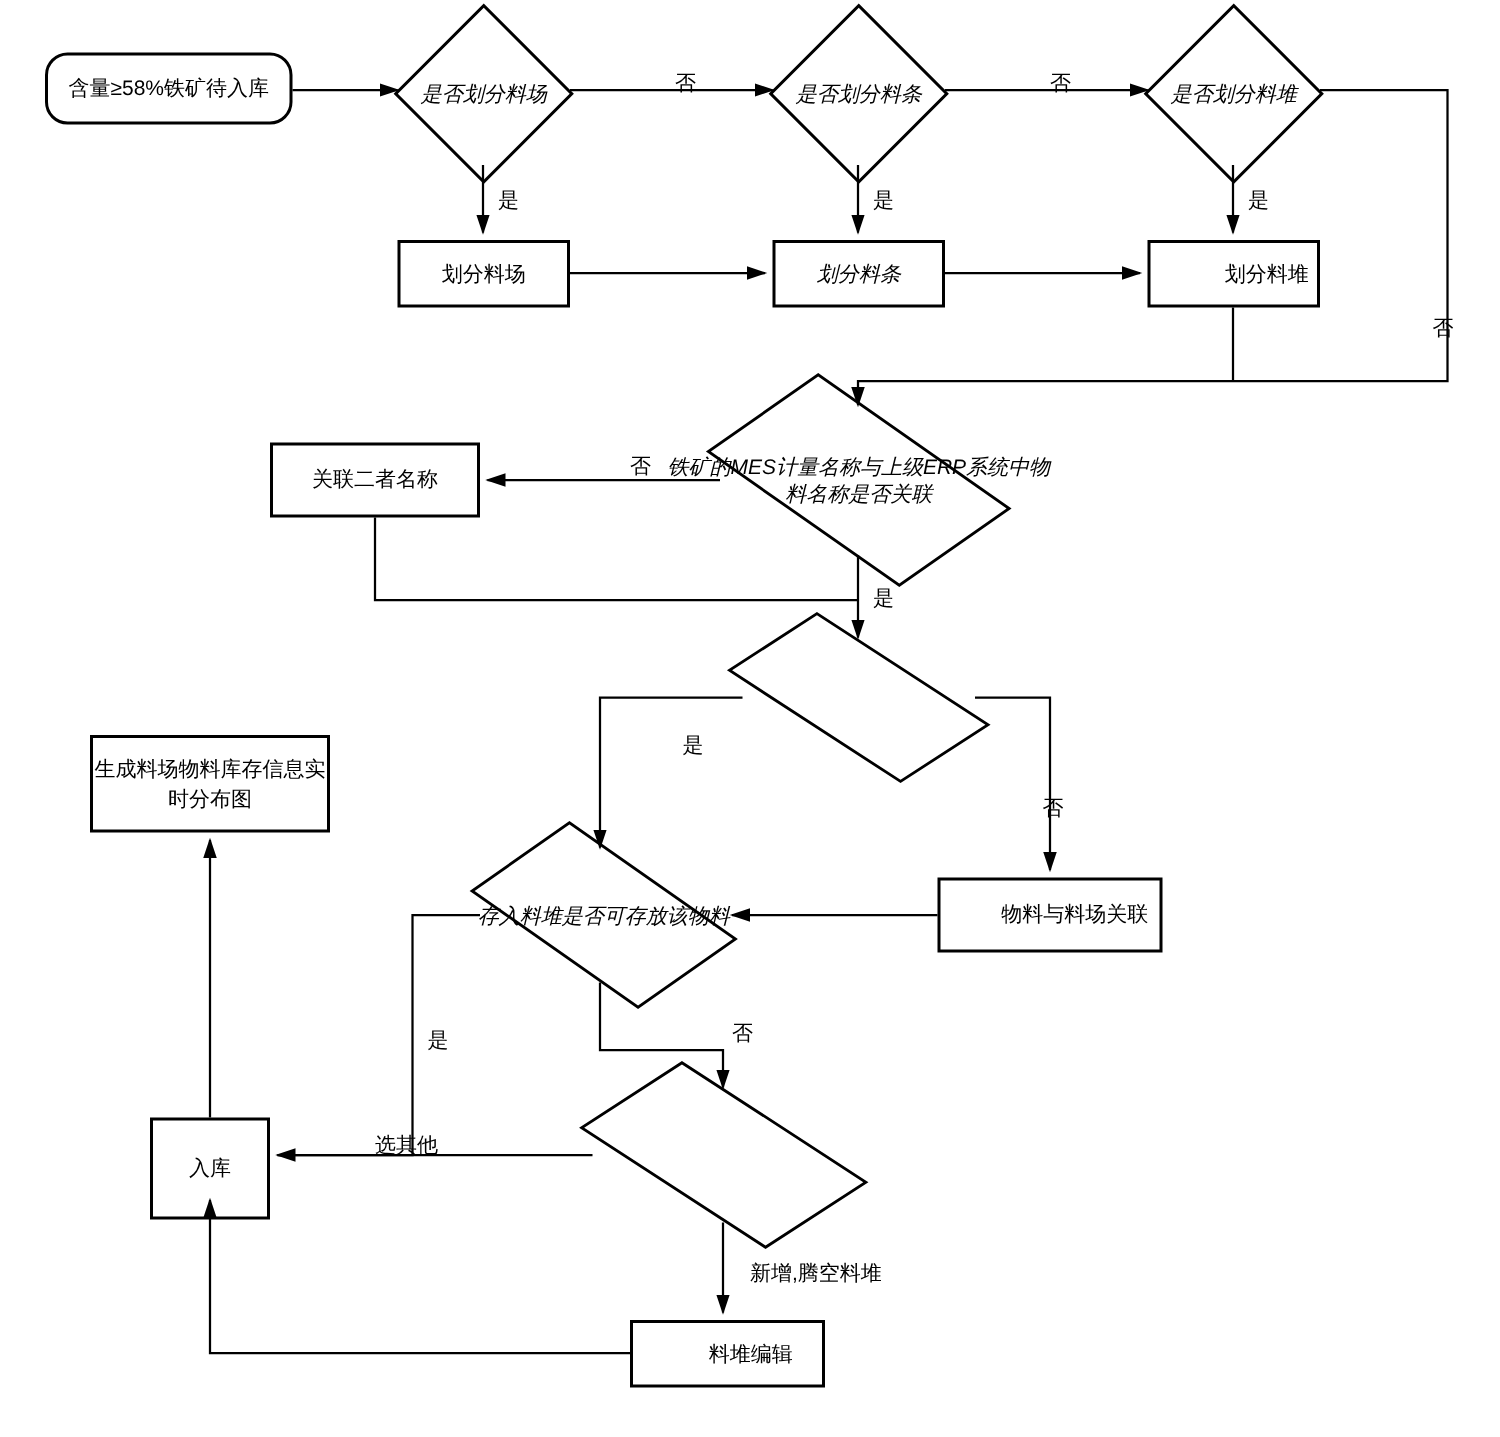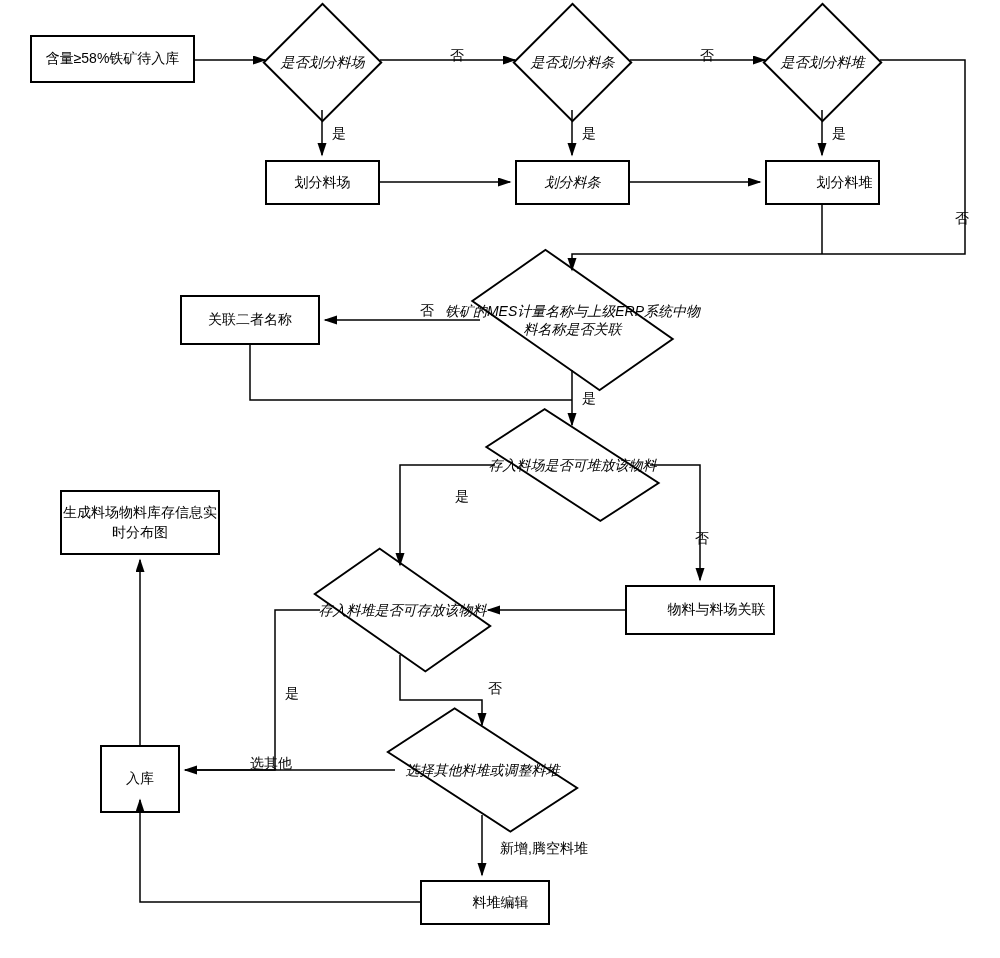--- a/index.html
+++ b/index.html
@@ -55,21 +55,21 @@
   }
   .edge-label {
     position: absolute;
     font-size: 14px;
     background: #fff;
   }
 </style>
 </head>
 <body>
 
-<div class="box" style="left:30px; top:35px; width:165px; height:48px;">含量≥58%铁矿待入库</div>
+<div class="box" style="left:30px; top:35px; width:165px; height:48px;border-radius:15px;">含量≥58%铁矿待入库</div>
 
 <div class="diamond" style="left:280px; top:20px; width:85px; height:85px;">
   <div class="diamond-shape"></div>
   <div class="diamond-text">是否划分料场</div>
 </div>
 
 <div class="diamond" style="left:530px; top:20px; width:85px; height:85px;">
   <div class="diamond-shape"></div>
   <div class="diamond-text">是否划分料条</div>
 </div>
@@ -87,37 +87,35 @@
 
 <div class="diamond" style="left:495px; top:275px; width:155px; height:90px;">
   <div class="diamond-shape" style="transform:rotate(45deg) skew(-10deg,-10deg);"></div>
   <div class="diamond-text" style="width:170%;">铁矿的MES计量名称与上级ERP系统中物料名称是否关联</div>
 </div>
 
 <div class="box" style="left:180px; top:295px; width:140px; height:50px;">关联二者名称</div>
 
 <div class="diamond" style="left:505px; top:430px; width:135px; height:70px;">
   <div class="diamond-shape" style="transform:rotate(45deg) skew(-12deg,-12deg);"></div>
-  <div class="diamond-text" style="width:170%;">存入料场是否可堆放该物料</div>
 </div>
 
 <div class="box" style="left:60px; top:490px; width:160px; height:65px; font-size:14px;">生成料场物料库存信息实时分布图</div>
 
 <div class="diamond" style="left:335px; top:570px; width:135px; height:80px;">
   <div class="diamond-shape" style="transform:rotate(45deg) skew(-10deg,-10deg);"></div>
   <div class="diamond-text" style="width:160%;">存入料堆是否可存放该物料</div>
 </div>
 
 <div class="box" style="left:625px; top:585px; width:150px; height:50px;padding-left:33px;">物料与料场关联</div>
 
 <div class="box" style="left:100px; top:745px; width:80px; height:68px;">入库</div>
 
 <div class="diamond" style="left:410px; top:730px; width:145px; height:80px;">
   <div class="diamond-shape" style="transform:rotate(45deg) skew(-12deg,-12deg);"></div>
-  <div class="diamond-text" style="width:160%;">选择其他料堆或调整料堆</div>
 </div>
 
 <div class="box" style="left:420px; top:880px; width:130px; height:45px;padding-left:31px;">料堆编辑</div>
 
 <div class="edge-label" style="left:450px; top:47px;">否</div>
 <div class="edge-label" style="left:700px; top:47px;">否</div>
 <div class="edge-label" style="left:332px; top:125px;">是</div>
 <div class="edge-label" style="left:582px; top:125px;">是</div>
 <div class="edge-label" style="left:832px; top:125px;">是</div>
 <div class="edge-label" style="left:955px; top:210px;">否</div>

